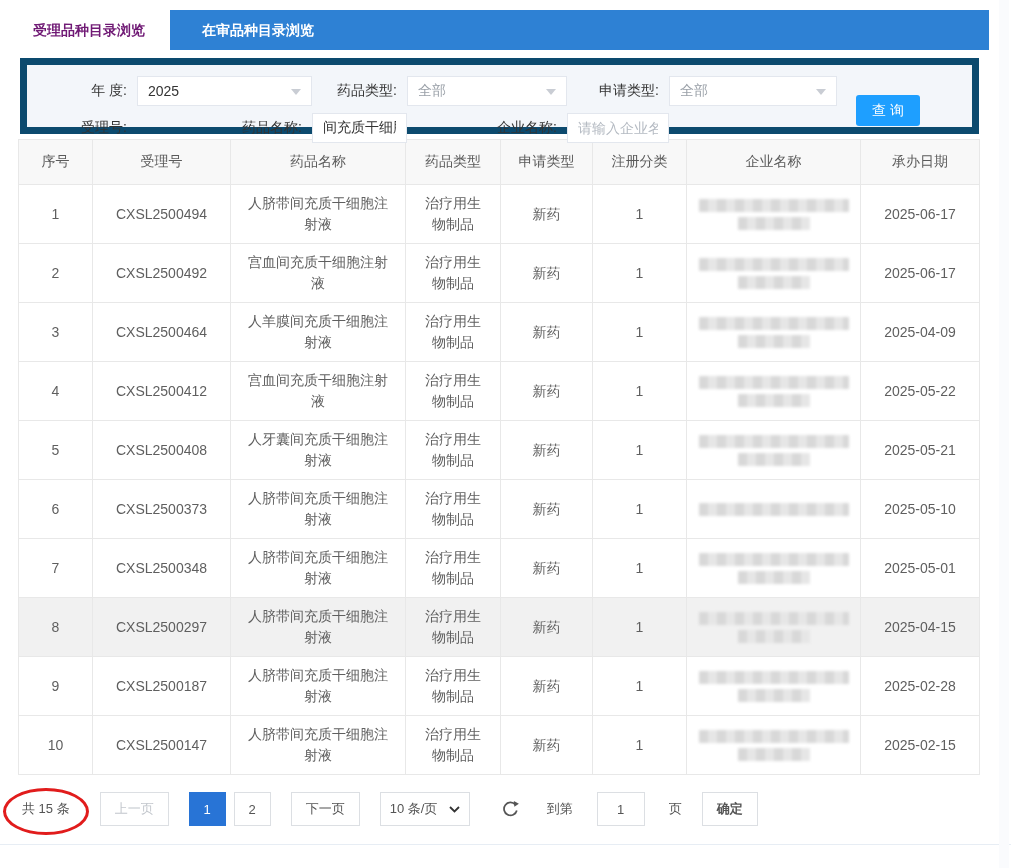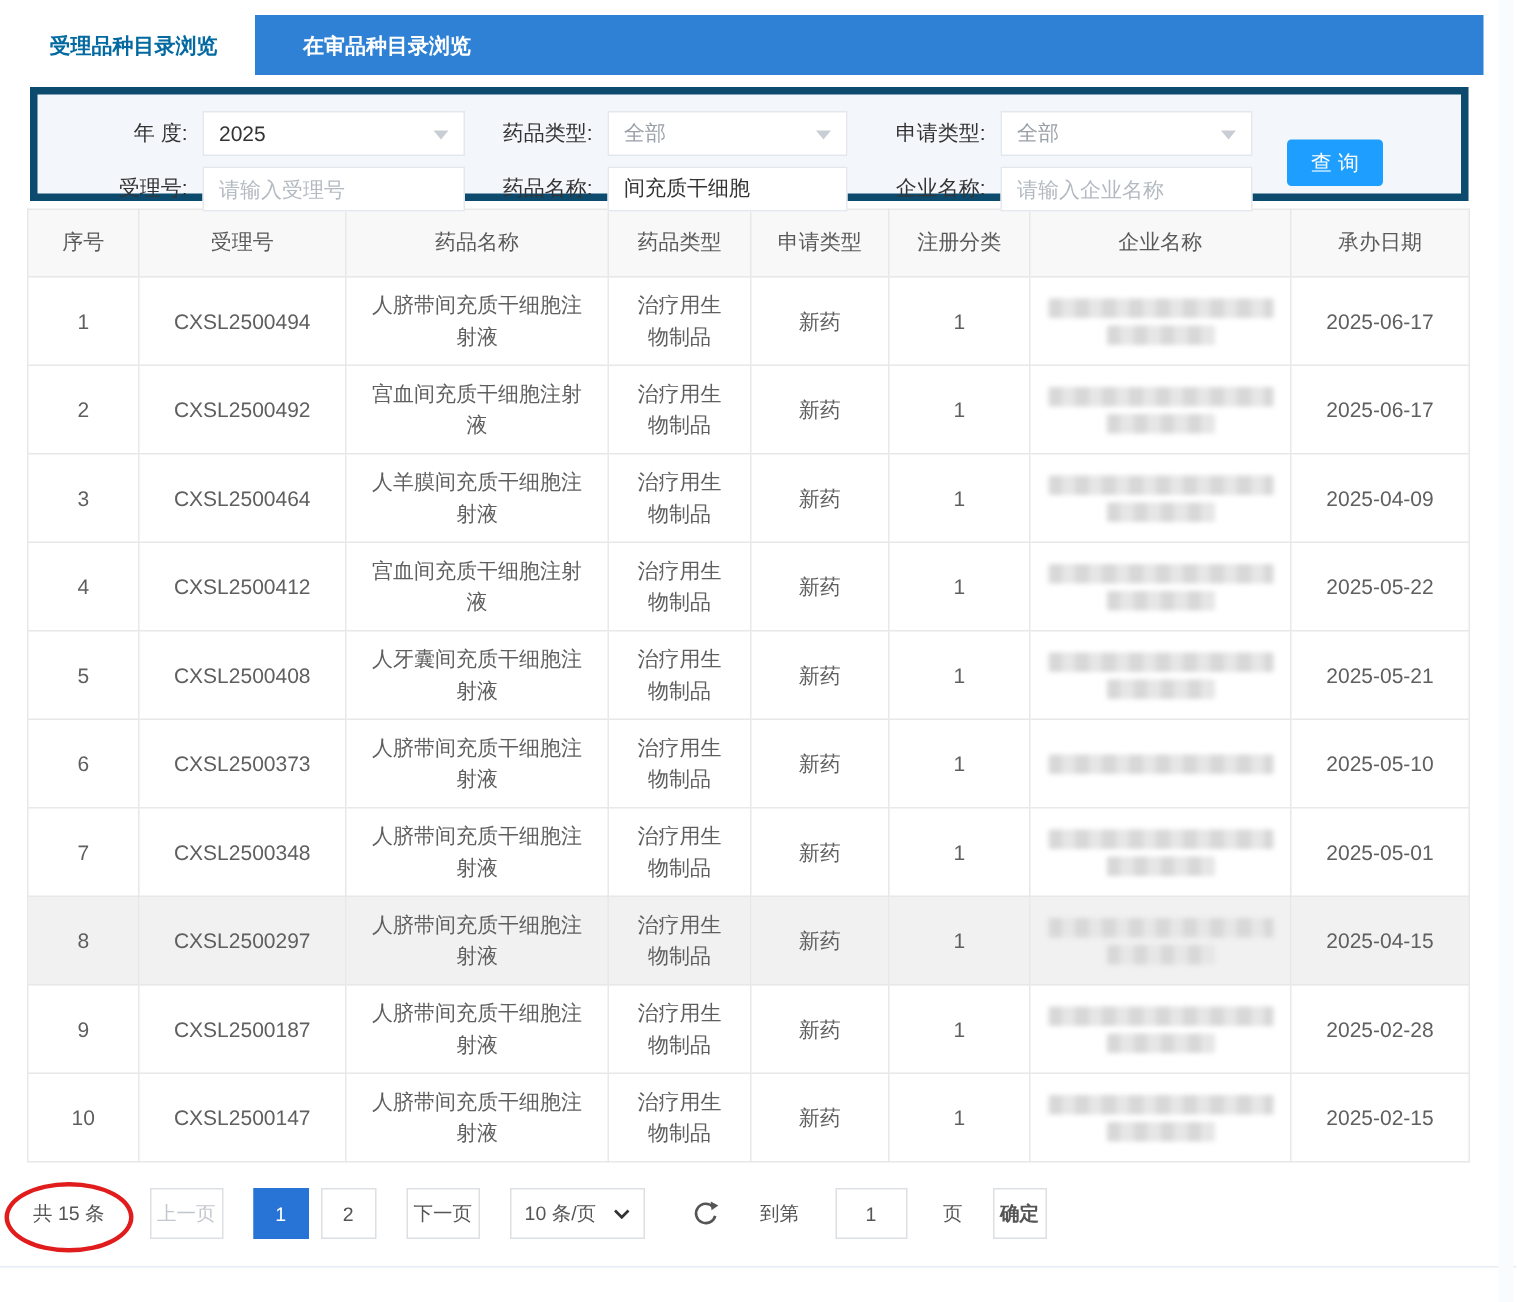--- a/index.html
+++ b/index.html
@@ -5,24 +5,24 @@
   html,body { margin:0; padding:0; }
   body {
     width:1011px; height:868px; background:#fff; overflow:hidden; position:relative;
     font-family:"Liberation Sans","DejaVu Sans",sans-serif; color:#333;
   }
   
   .tabbar { margin:10px 0 0 8px; width:981px; height:40px; background:#2e81d4; display:flex; }
   .tab { height:40px; line-height:40px; text-align:center; color:#fff; font-size:14px; font-weight:bold; cursor:pointer; }
   .tab.t1 { width:162px; }
   .tab.t2 { width:176px; }
-  .tab.active { background:#fff; color:#0369a1; }
+  .tab.active { background:#fff; color:#701a75; }
   
   .filter-panel { position:relative; margin:8px 0 0 20px; width:959px; height:76px;
-    background:#f3f6fa; border:5px solid #0c4a6e; box-sizing:border-box; }
+    background:#f3f6fa; border:7px solid #0c4a6e; box-sizing:border-box; }
   .filter-grid { display:grid; grid-template-columns:75px 175px 95px 160px 102px 168px;
     grid-auto-rows:30px; row-gap:7px; padding:11px 0 0 35px; align-items:center; }
   .f-label { text-align:right; padding-right:10px; font-size:14px; color:#333; white-space:nowrap; }
   .f-select { position:relative; height:30px; background:#fff; border:1px solid #e3e7ee; box-sizing:border-box;
     display:flex; align-items:center; padding:0 26px 0 10px; font-size:14px; color:#333; cursor:pointer; }
   .f-select.gray { color:#9aa0a8; }
   .caret { position:absolute; right:10px; top:12px; width:0; height:0;
     border-left:5px solid transparent; border-right:5px solid transparent; border-top:6px solid #c9cdd4; }
   .f-input { height:30px; width:100%; border:1px solid #e3e7ee; box-sizing:border-box; background:#fff;
     padding:0 10px; font-size:14px; color:#333; font-family:inherit; outline:none; }
@@ -44,21 +44,21 @@
     filter:blur(1.6px); border-radius:1px; }
   .rblock.r1 { width:150px; height:13px; }
   .rblock.r2 { width:72px; height:13px; }
   
   .pagebar { display:flex; align-items:center; margin:16px 0 0 12px; gap:20px; font-size:13px;
     color:#555; height:36px; }
   .total-wrap { position:relative; padding:0 10px; white-space:nowrap; }
   .red-ellipse { position:absolute; left:-9px; top:-12px; right:-9px; height:41px;
     border:3px solid #e11c1c; border-radius:50%; pointer-events:none; }
   .pg-btn { min-width:36px; height:34px; box-sizing:border-box; border:1px solid #dcdfe3; background:#fff;
-    display:flex; align-items:center; justify-content:center; padding:0 4px; color:#555; cursor:pointer;
+    display:flex; align-items:center; justify-content:center; padding:0 14px; color:#555; cursor:pointer;
     font-size:13px; white-space:nowrap; }
   .pg-btn.disabled { color:#c3c7cd; cursor:default; }
   .pg-num { padding:0; width:37px; }
   .pg-num.active { background:#2874d6; color:#fff; border-color:#2874d6; }
   .size-select { width:90px; height:34px; box-sizing:border-box; border:1px solid #dcdfe3; background:#fff;
     display:flex; align-items:center; justify-content:space-between; padding:0 9px; cursor:pointer; }
   .refresh-btn { margin:0 6px 0 10px; background:none; border:none; cursor:pointer; padding:0; line-height:0; }
   .goto-input { width:48px; height:34px; box-sizing:border-box; border:1px solid #dcdfe3; text-align:center;
     font-size:13px; color:#555; font-family:inherit; outline:none; margin:0 4px; }
   .confirm-btn { font-weight:bold; }
@@ -85,21 +85,20 @@
       <span>全部</span>
       <span class="caret"></span>
     </div>
     <div class="f-label">申请类型:</div>
     <div class="f-select gray">
       <span>全部</span>
       <span class="caret"></span>
     </div>
 
     <div class="f-label">受理号:</div>
-    <input class="f-input" placeholder="请输入受理号" style="">
     <div class="f-label">药品名称:</div>
     <input class="f-input" value="间充质干细胞" style="">
     <div class="f-label">企业名称:</div>
     <input class="f-input" placeholder="请输入企业名称" style="">
   </div>
   <button class="search-btn">查 询</button>
 </div>
 
 <table class="data-table">
   <colgroup>

